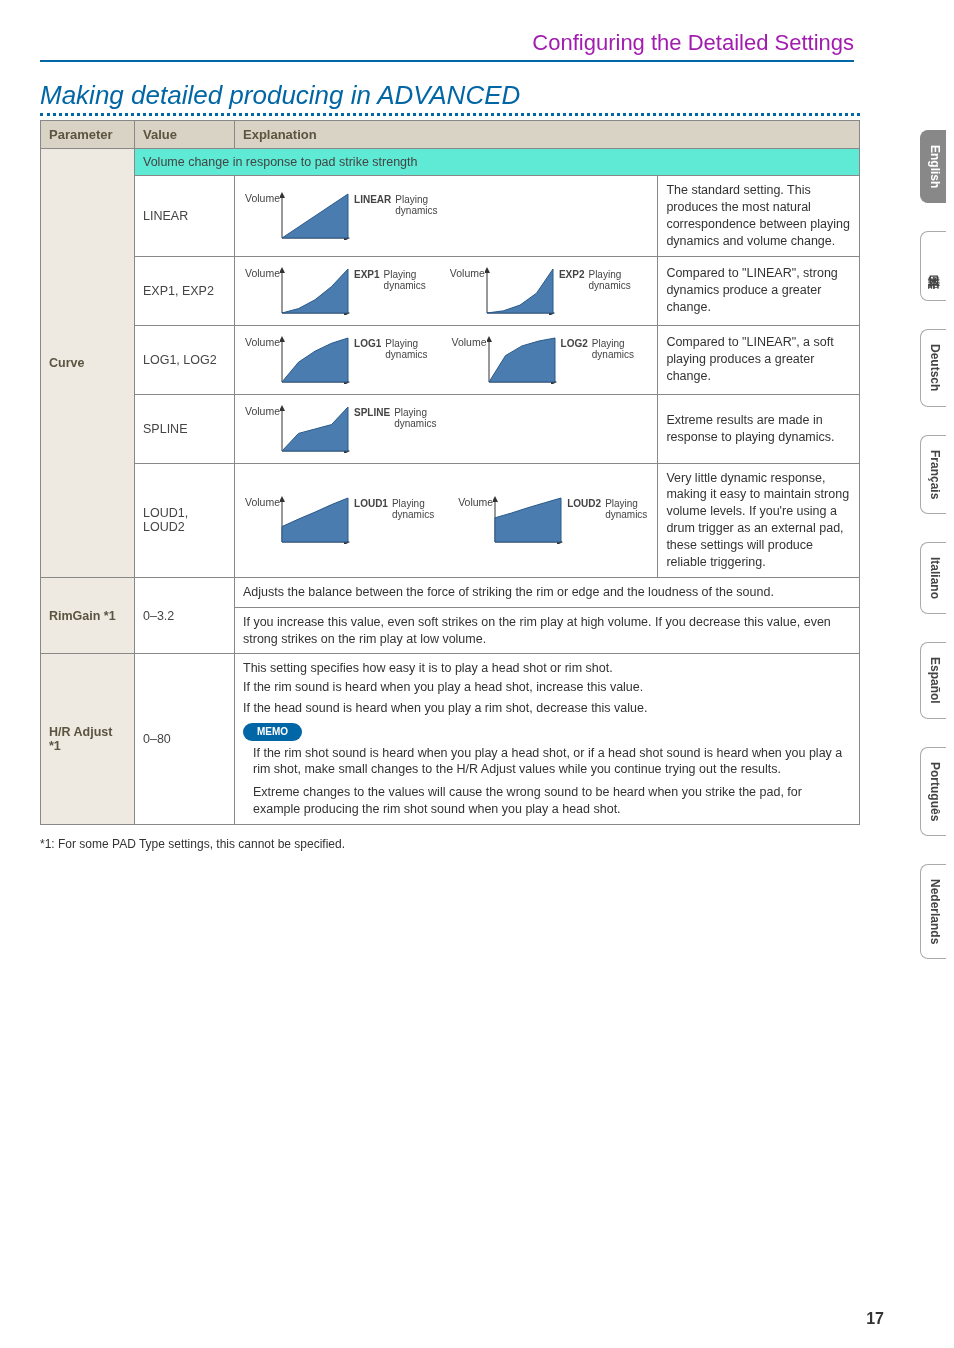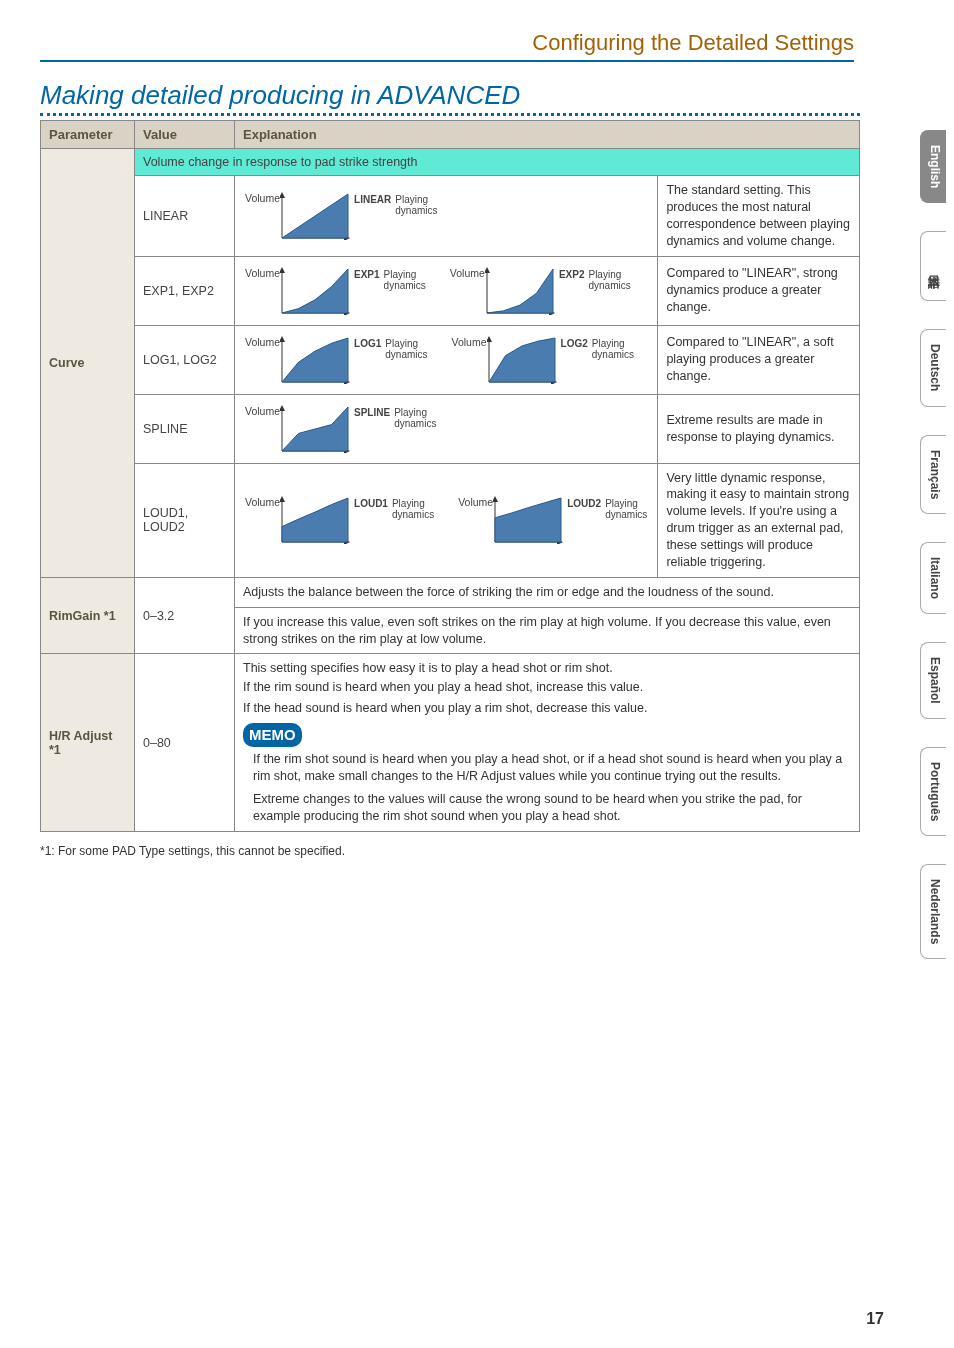--- a/index.html
+++ b/index.html
@@ -6,21 +6,21 @@
   body {
     font-family: "Myriad Pro", "Segoe UI", Arial, sans-serif;
     background: #fff;
     color: #333;
     width: 954px;
     height: 1348px;
     position: relative;
     padding: 30px 40px 30px 40px;
   }
   .header-link {
-    color: #a16207;
+    color: #a21caf;
     font-size: 22px;
     text-align: right;
     border-bottom: 2px solid #0066a5;
     padding-bottom: 4px;
     margin-bottom: 18px;
     margin-right: 60px;
   }
   .section-title {
     color: #0066a5;
     font-size: 26px;
@@ -91,23 +91,23 @@
   .mini-chart .xlab {
     font-size: 10px;
     line-height: 1.1;
   }
   .expl { color: #333; font-size: 12.5px; line-height: 1.35; }
   .memo-badge {
     display: inline-block;
     background: #0066a5;
     color: #fff;
     border-radius: 10px;
-    font-size: 15px;
+    font-size: 10px;
     font-weight: 700;
-    padding: 2px 6px;
+    padding: 2px 14px;
     margin: 6px 0 4px 0;
   }
   .footnote {
     font-size: 12px;
     color: #333;
     margin-top: 12px;
   }
   .page-num {
     position: absolute;
     bottom: 20px;

